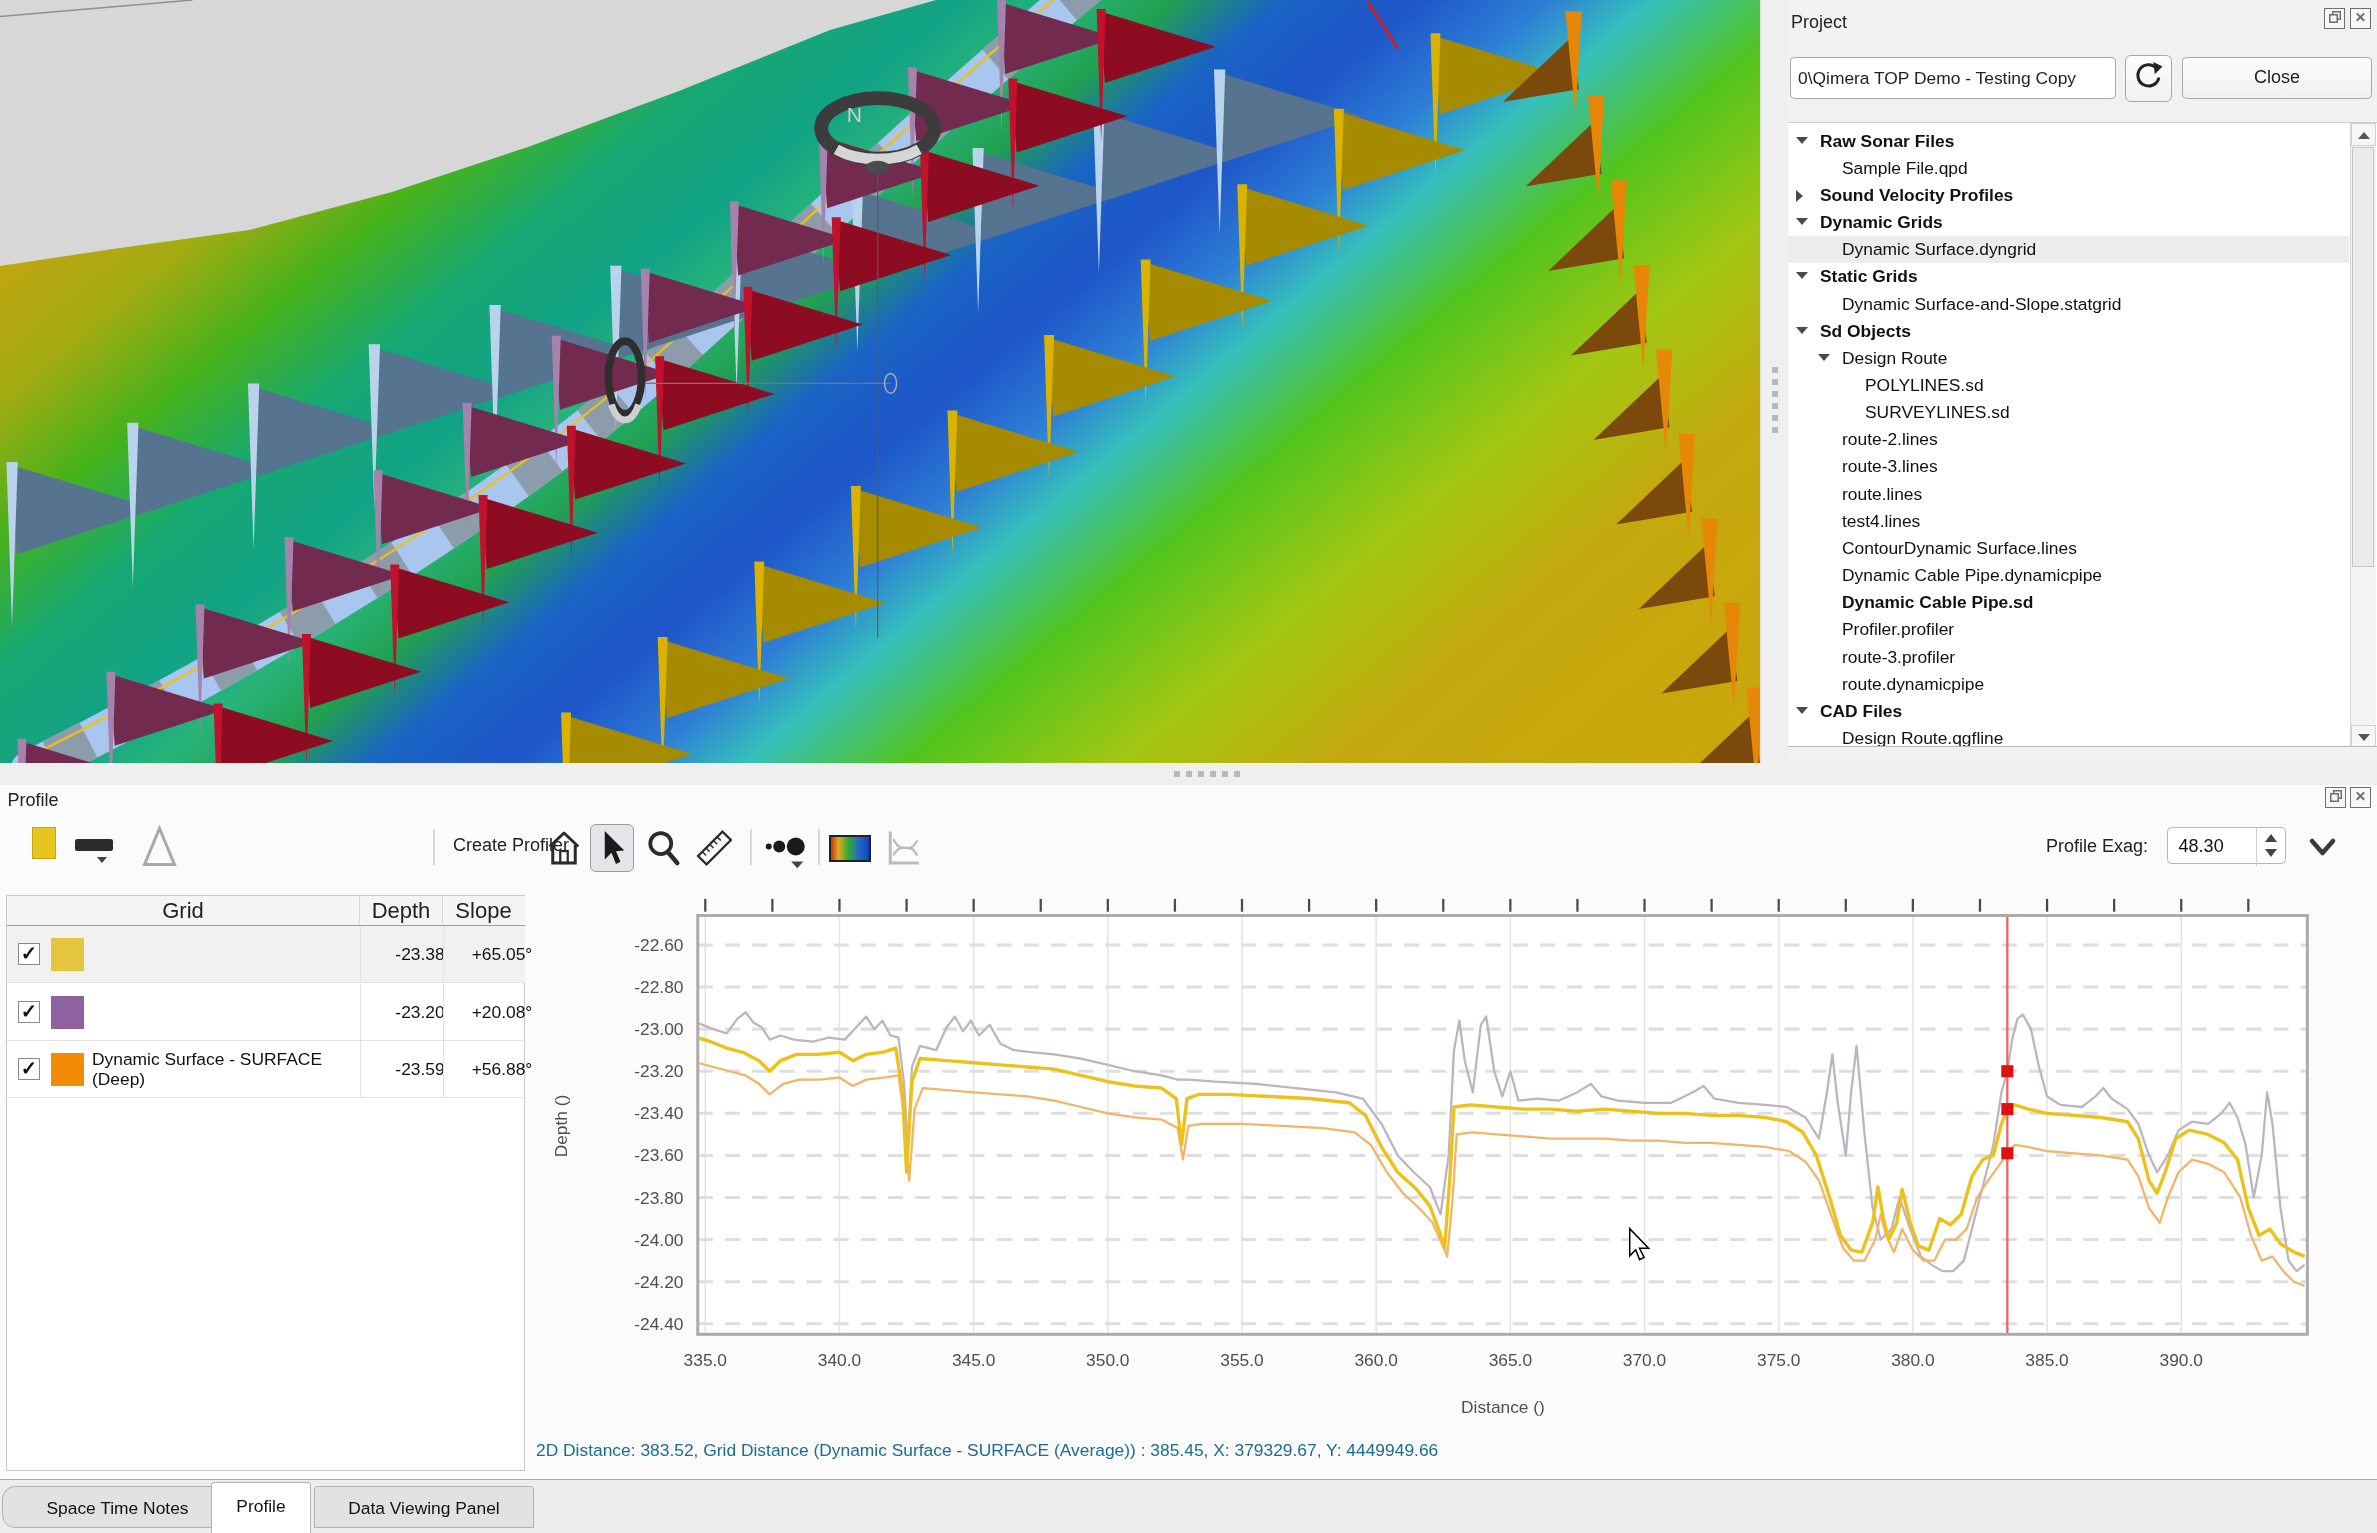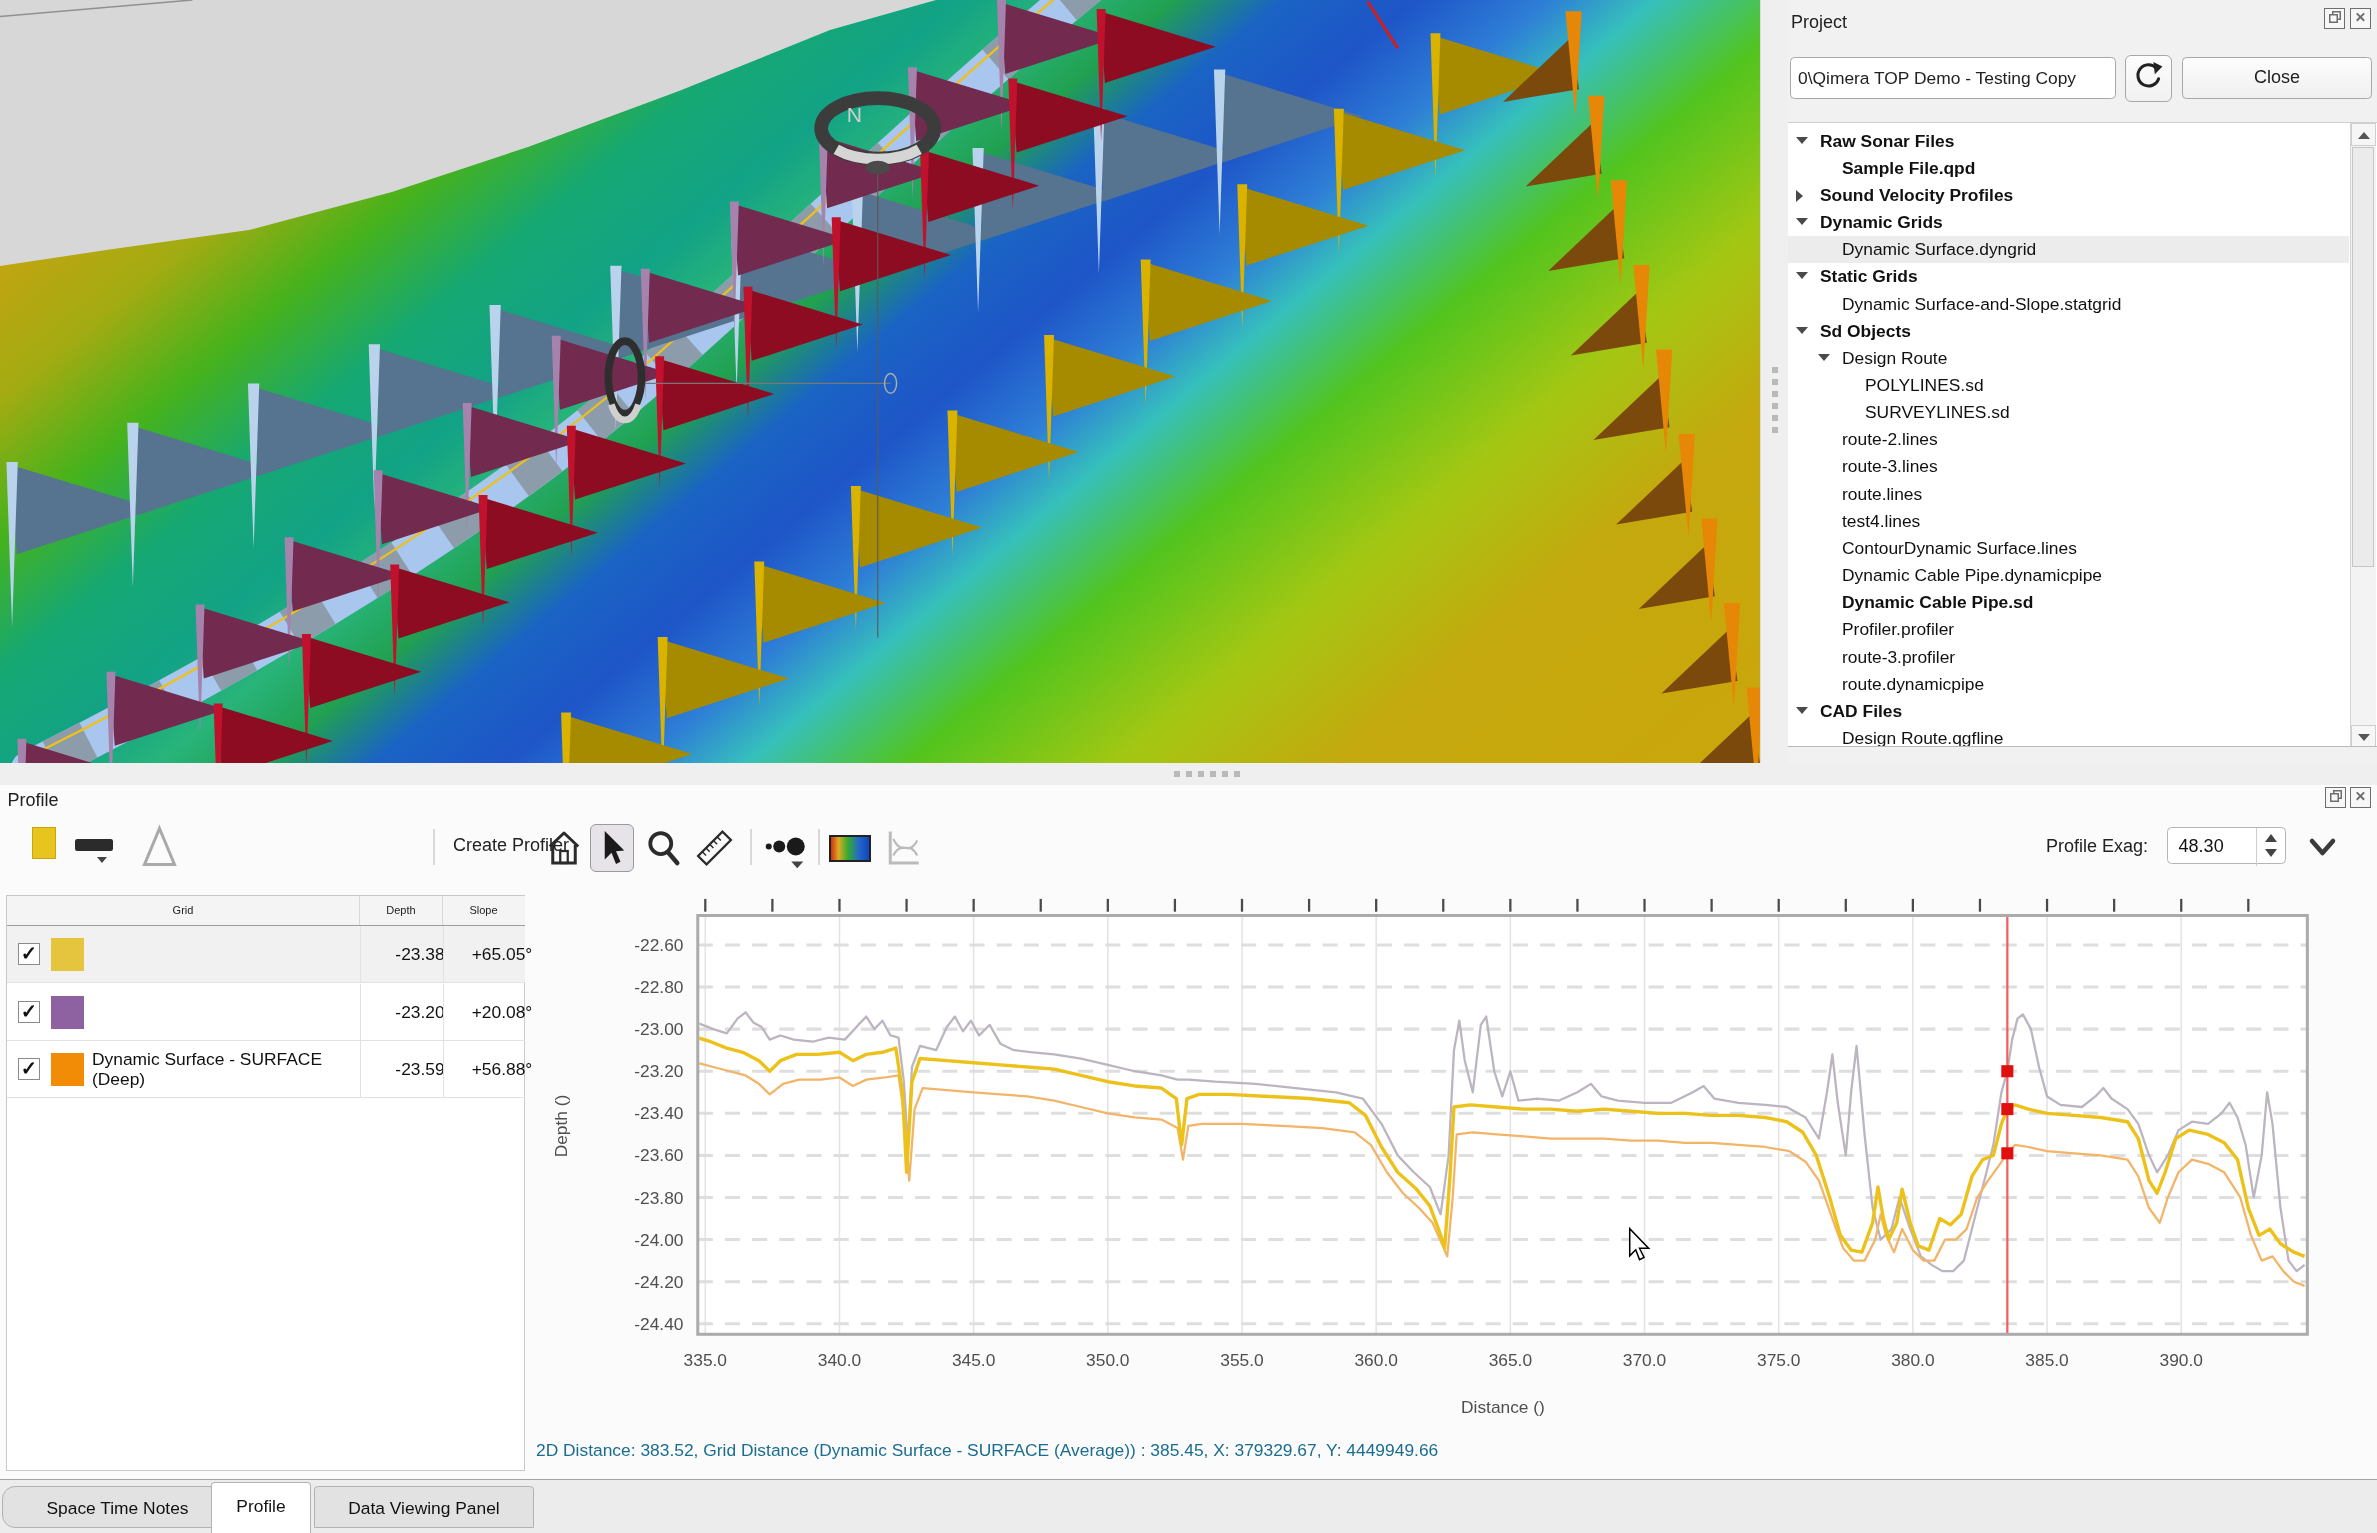--- a/index.html
+++ b/index.html
@@ -58,21 +58,21 @@
   #exag-label{left:2046px;top:51px;font-size:18px;color:#222;}
   #exag-spin{left:2167px;top:42px;width:119px;height:37px;background:#fff;border:1.5px solid #b5b5b5;border-radius:4.5px;}
   #exag-value{position:absolute;left:10.6px;top:7.5px;font-size:18px;color:#111;}
   #spin-btns{position:absolute;right:0;top:0;width:29px;height:38px;border-left:1.5px solid #cfcfcf;}
   .spin-tri{position:absolute;left:7.5px;width:0;height:0;border-left:6.8px solid transparent;border-right:6.8px solid transparent;}
   .swatch-btn{position:absolute;top:42px;}
 
   
   #grid-table{left:6px;top:110px;width:519px;height:576px;background:#fff;border:0.8px solid #c9c9c9;}
   #tbl-head{position:absolute;left:0;top:0;width:518px;height:30px;background:#f4f4f4;border-bottom:1.5px solid #9e9e9e;}
-  .th{position:absolute;top:0;height:29px;font-size:11px;color:#222;text-align:center;line-height:29px;}
+  .th{position:absolute;top:0;height:29px;font-size:22px;color:#222;text-align:center;line-height:29px;}
   .col-line{position:absolute;top:0;width:0.8px;background:#d8d8d8;}
   .tbl-row{position:absolute;left:0;width:518px;height:57px;border-bottom:0.8px solid #e2e2e2;}
   .tbl-row .cb{position:absolute;left:10.6px;top:16.6px;width:22.6px;height:22.6px;background:#fff;border:1.5px solid #8a8a8a;
      font-size:19.6px;line-height:19.6px;text-align:center;font-weight:bold;color:#111;}
   .tbl-row .sw{position:absolute;left:44px;top:12px;width:33px;height:33px;}
   .tbl-row .lbl{position:absolute;left:85px;top:0;width:266px;height:57px;font-size:17.4px;color:#111;
      display:flex;align-items:center;line-height:19.6px;}
   .tbl-row .num{position:absolute;top:0;height:57px;font-size:17.4px;color:#111;display:flex;align-items:center;justify-content:center;border-left:0.8px solid #e2e2e2;padding-left:36px;}
 
   #status-line{left:536px;top:655px;font-size:17.4px;color:#1a6d8f;}
@@ -366,21 +366,21 @@
     </svg>
   </div>
   <div class="abs" id="close-btn">Close</div>
   <div class="abs" id="tree">
     <div id="tree-rows">
         <div class="tree-row bold" style="top: 4.5px;">
           <div class="tree-arrow arr-down" style="left: 7.5px;"></div>
           <span style="position: absolute; left: 32px;">Raw Sonar Files</span>
         </div>
         <div class="tree-row" style="top: 32px;">
-          <span style="position: absolute; left: 54px; font-weight: bold;">Sample File.qpd</span>
+          <span style="position: absolute; left: 54px;">Sample File.qpd</span>
         </div>
         <div class="tree-row bold" style="top: 59px;">
           <div class="tree-arrow arr-right" style="left: 7.5px;"></div>
           <span style="position: absolute; left: 32px;">Sound Velocity Profiles</span>
         </div>
         <div class="tree-row bold" style="top: 86px;">
           <div class="tree-arrow arr-down" style="left: 7.5px;"></div>
           <span style="position: absolute; left: 32px;">Dynamic Grids</span>
         </div>
         <div class="tree-row sel" style="top: 113px;">

